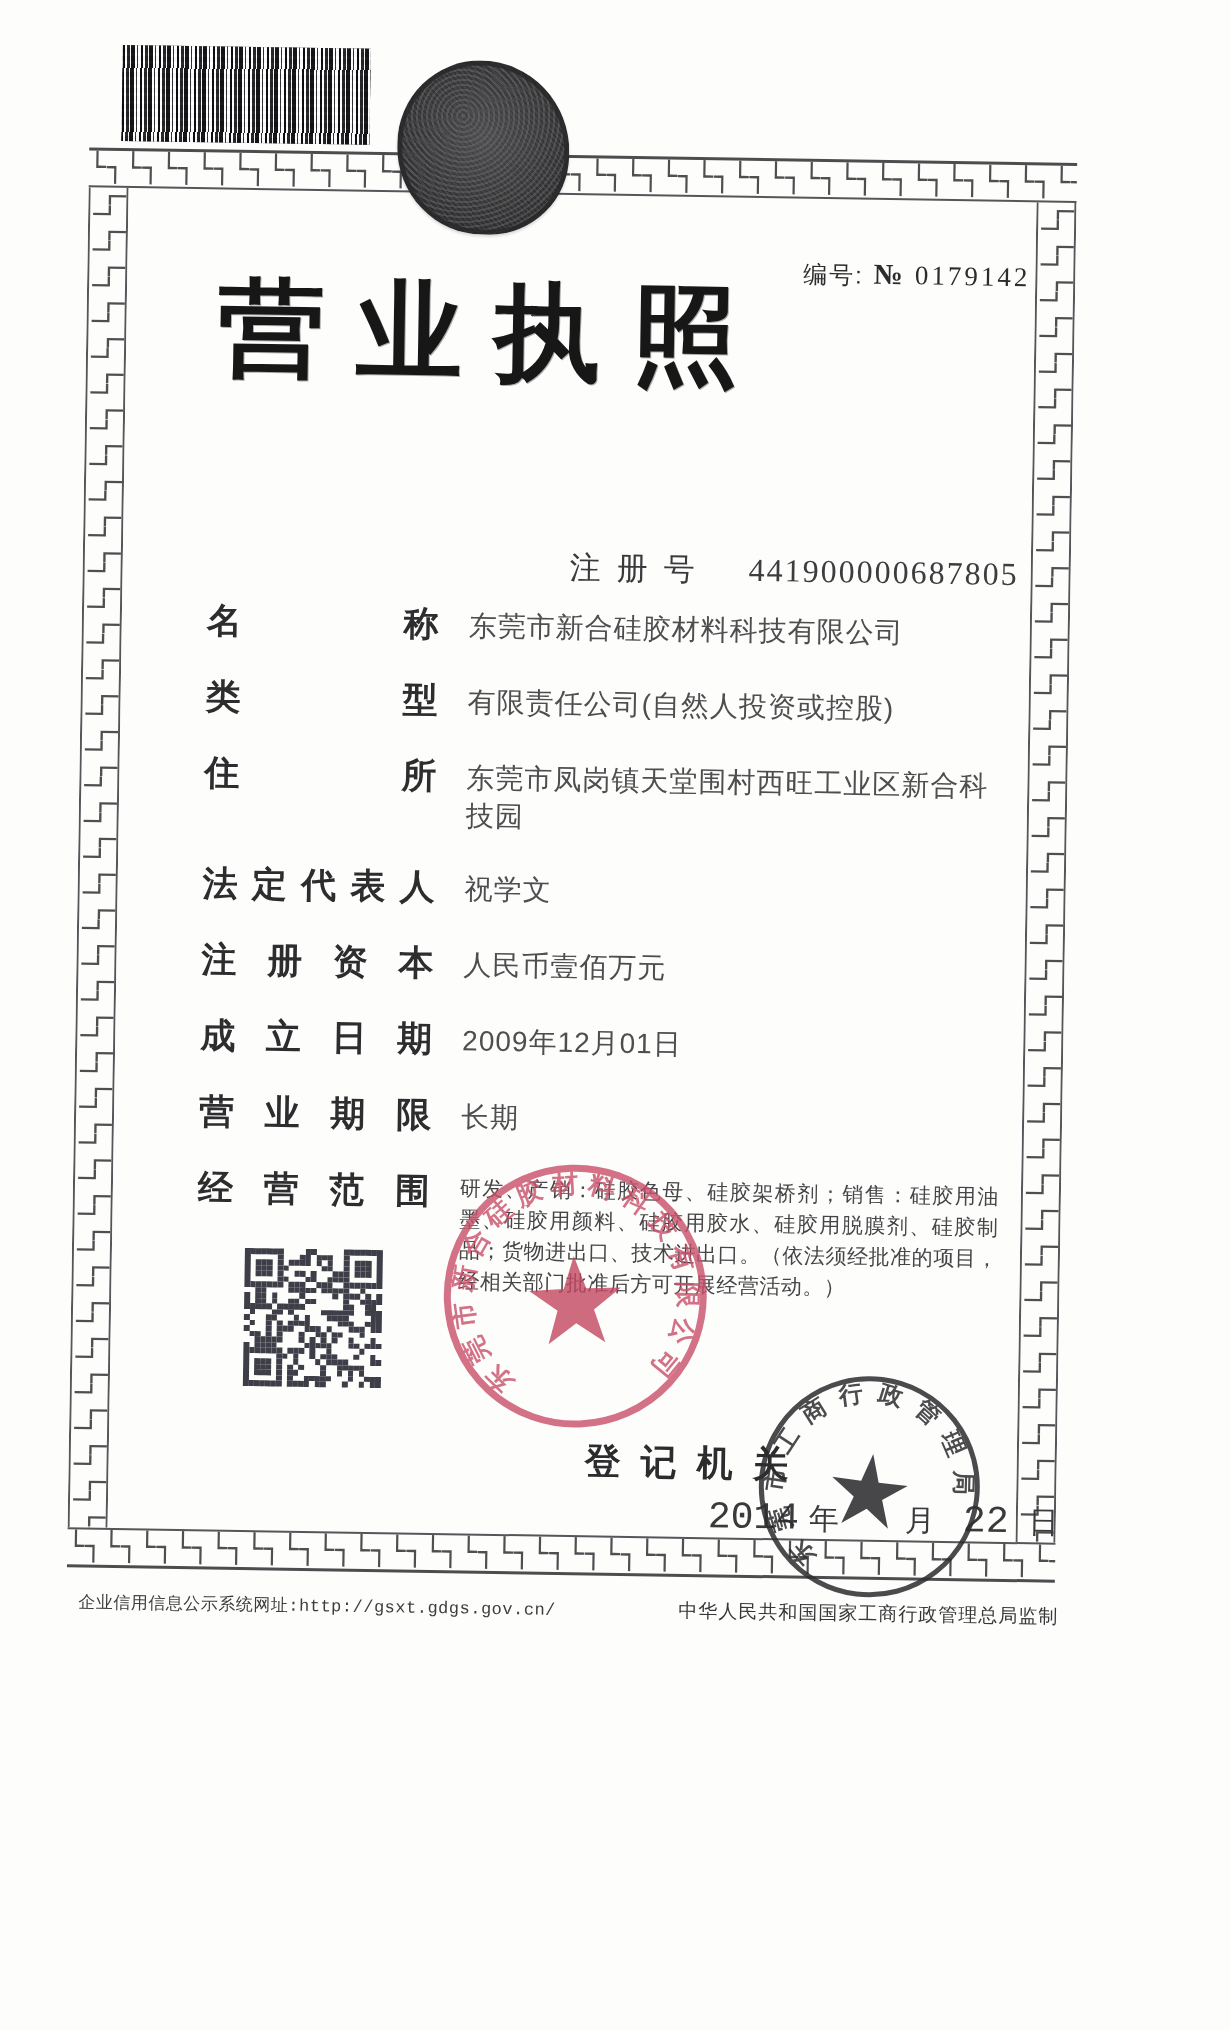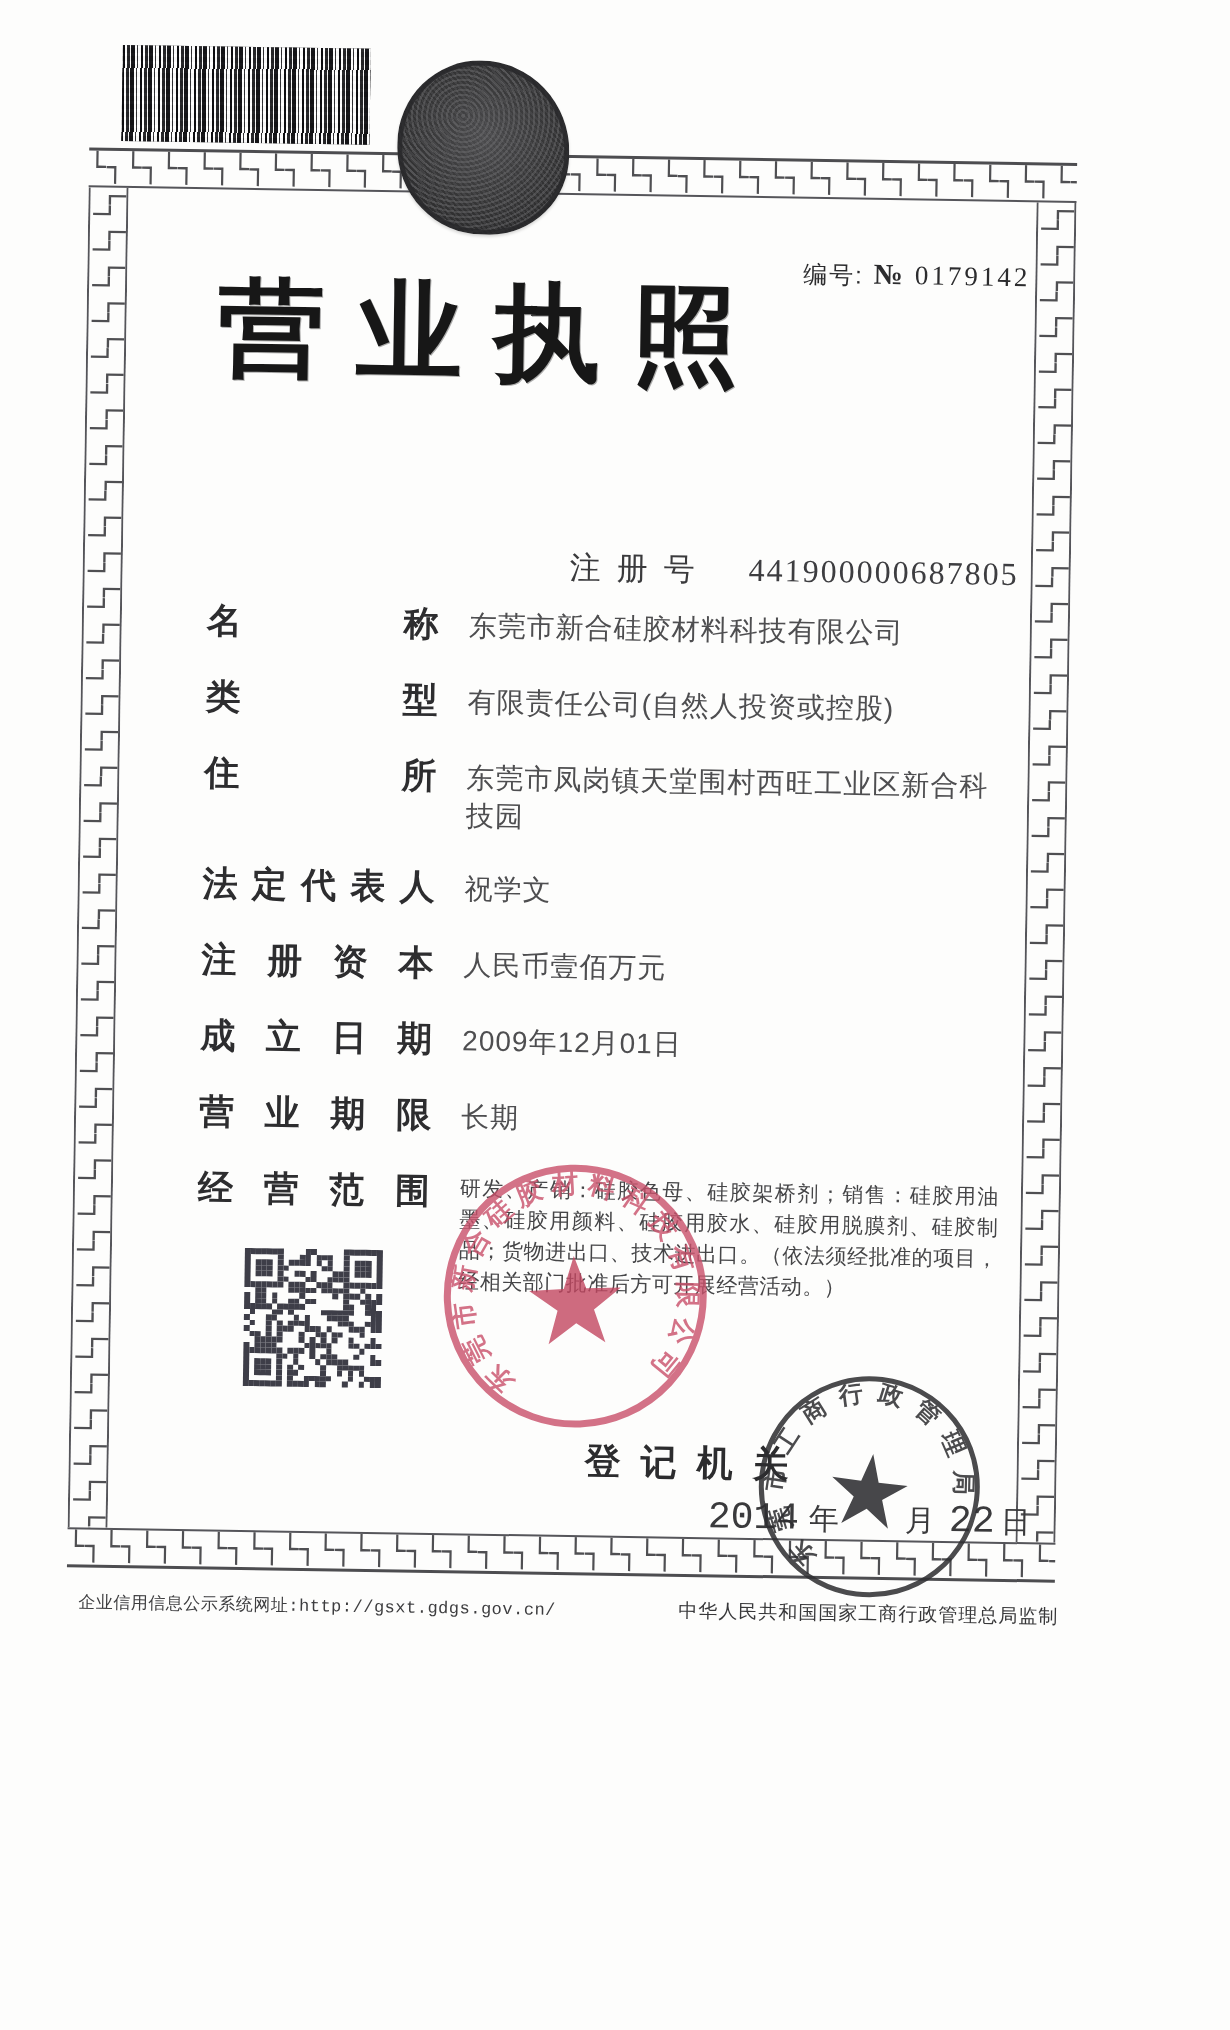--- a/index.html
+++ b/index.html
@@ -77,21 +77,21 @@
   #registrar-seal { position:absolute; left:686px; top:1212px; width:230px; height:230px;
                     z-index:6; opacity:.86; transform:rotate(6deg); }
 
   
   #registrar { position:absolute; left:516px; top:1282px; font-size:36px; font-weight:bold;
                color:#2c2c2e; letter-spacing:20px; z-index:2; }
   #issue-date { position:absolute; left:640px; top:1338px; z-index:2; display:flex;
                 align-items:baseline; color:#3a3a3c; font-size:30px; }
   #issue-date .num { font-family:Liberation Mono, monospace; font-size:38px; }
   #issue-date .g1 { margin:0 14px 0 10px; } #issue-date .g2 { margin:0 8px 0 52px; }
-  #issue-date .g3 { margin-left:6px; }
+  #issue-date .g3 { margin-left:20px; }
 
   
   #footer { position:absolute; left:22px; right:8px; top:1556px; display:flex;
             justify-content:space-between; align-items:baseline; }
   #footer .left  { font-family:"Liberation Mono", monospace; font-size:17px; color:#3d3d3f; letter-spacing:.5px; }
   #footer .right { font-size:19px; color:#38383a; letter-spacing:1px; }
 
   svg text { font-family:"Liberation Sans", sans-serif; font-weight:bold; }
 </style>
 </head>

